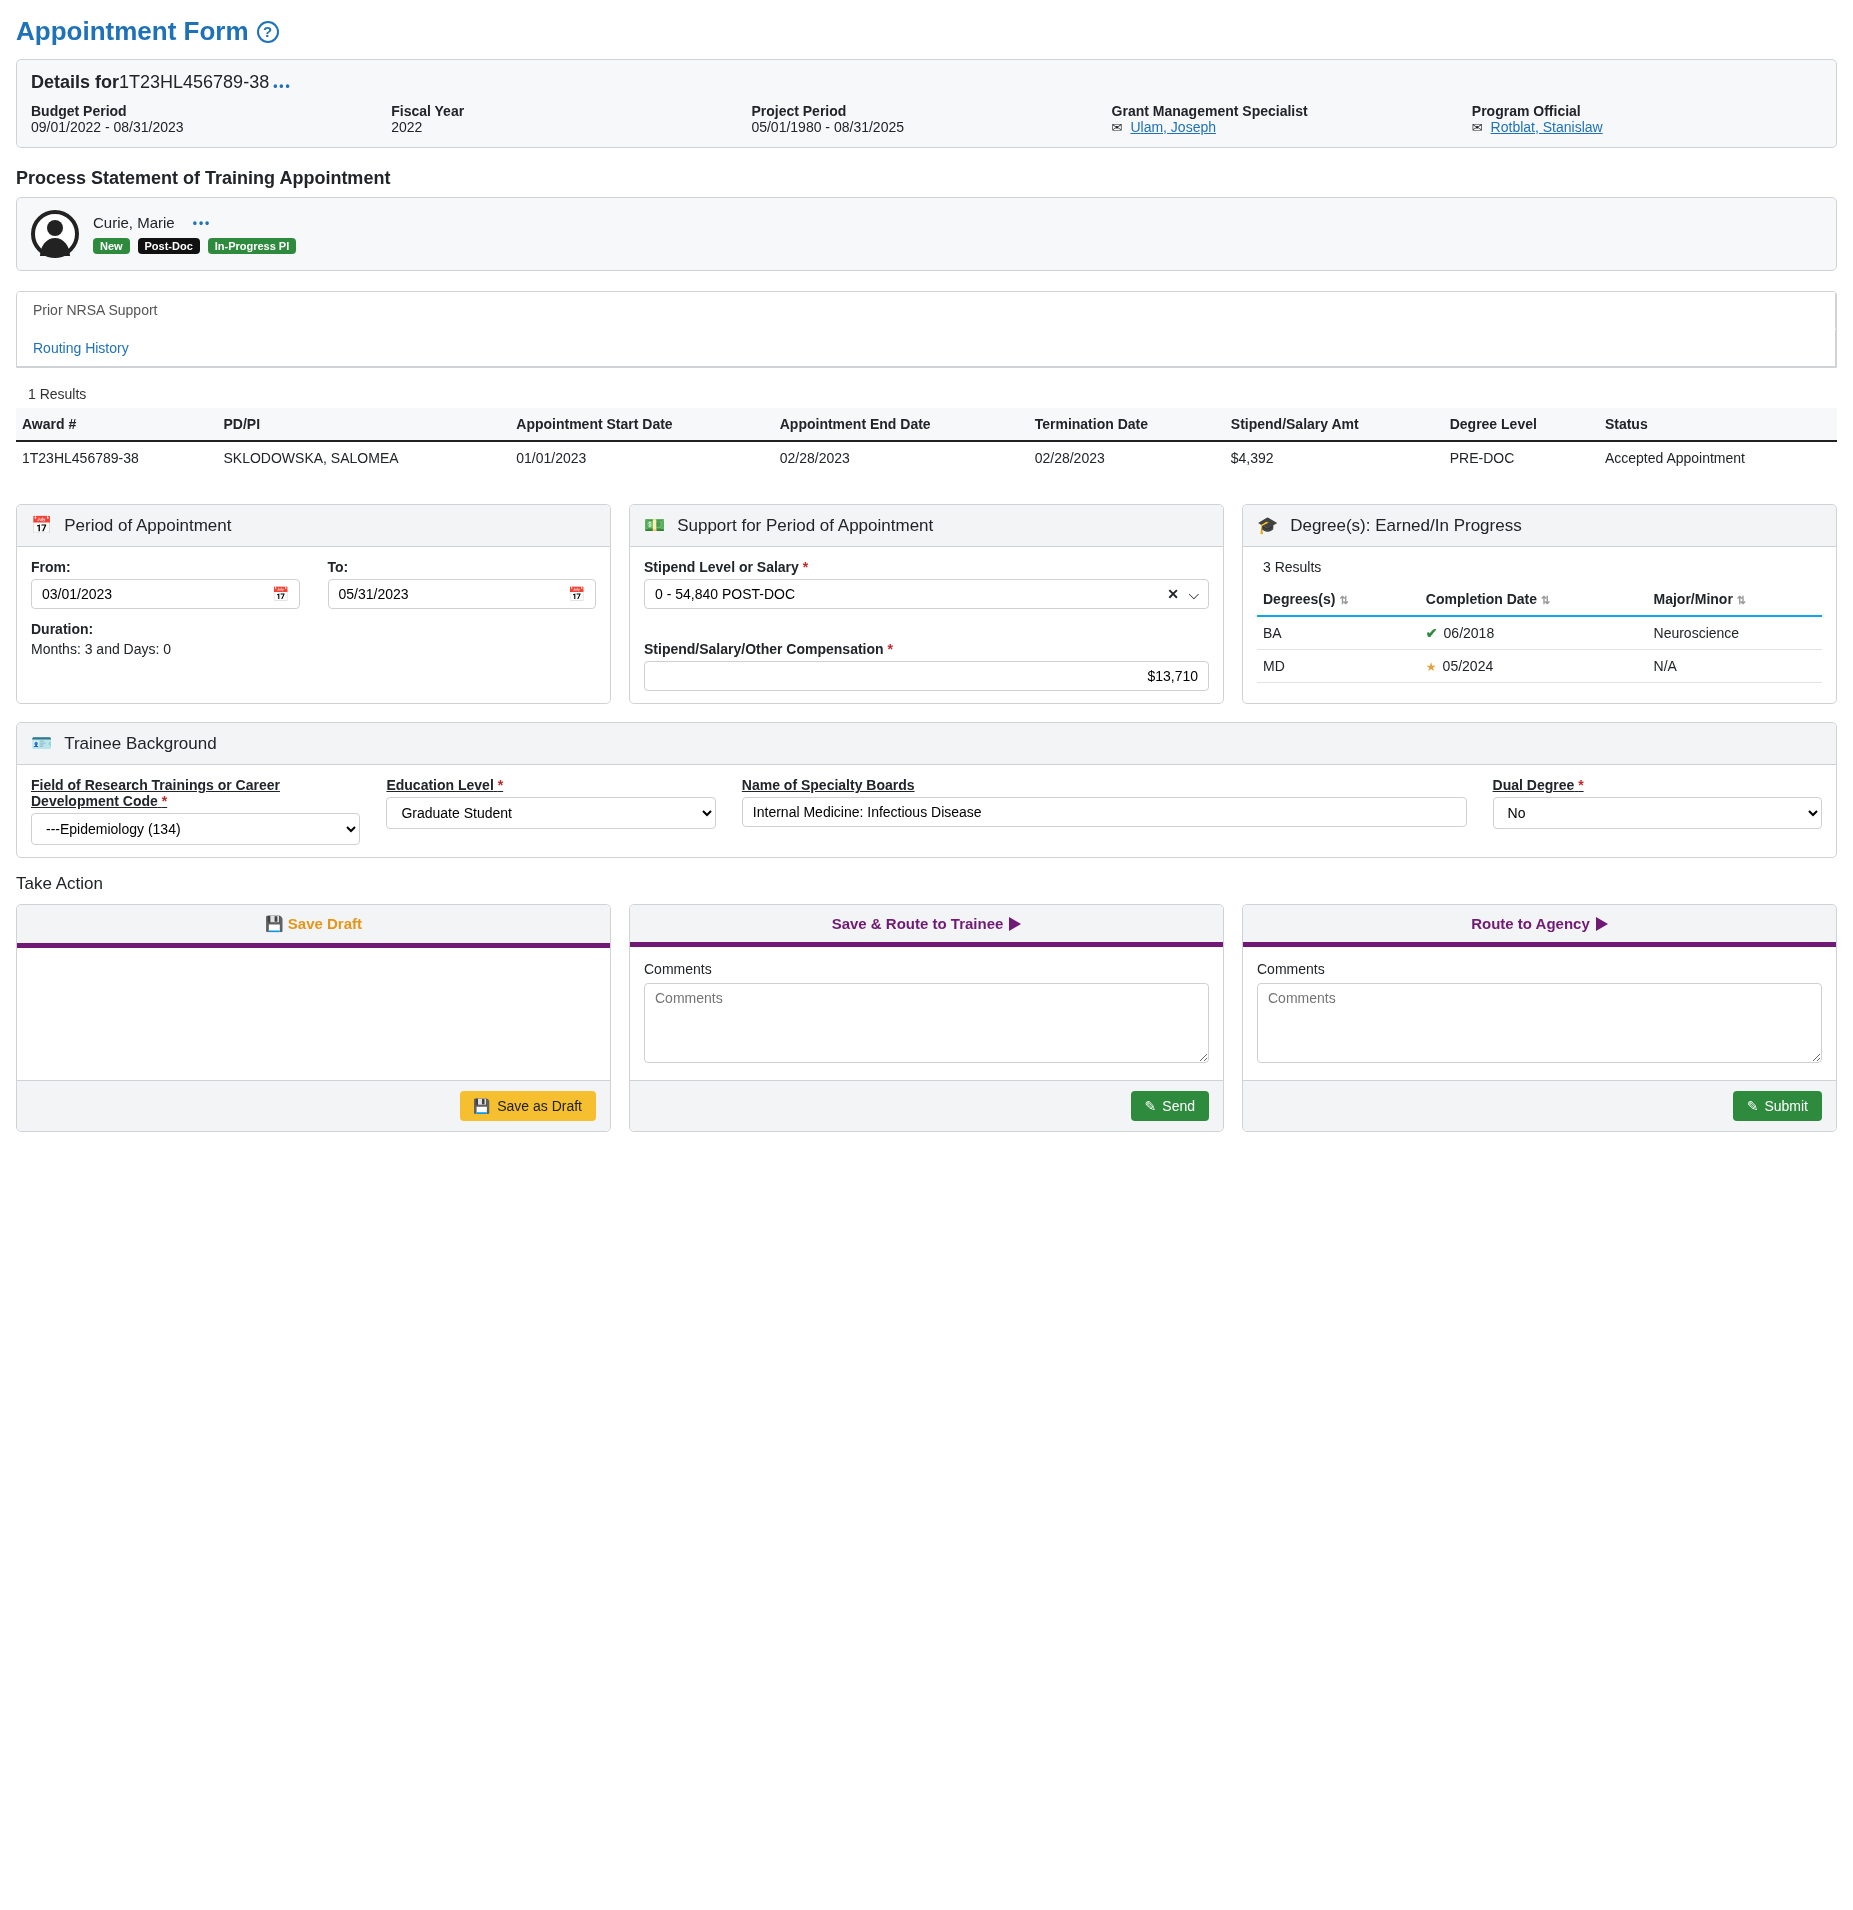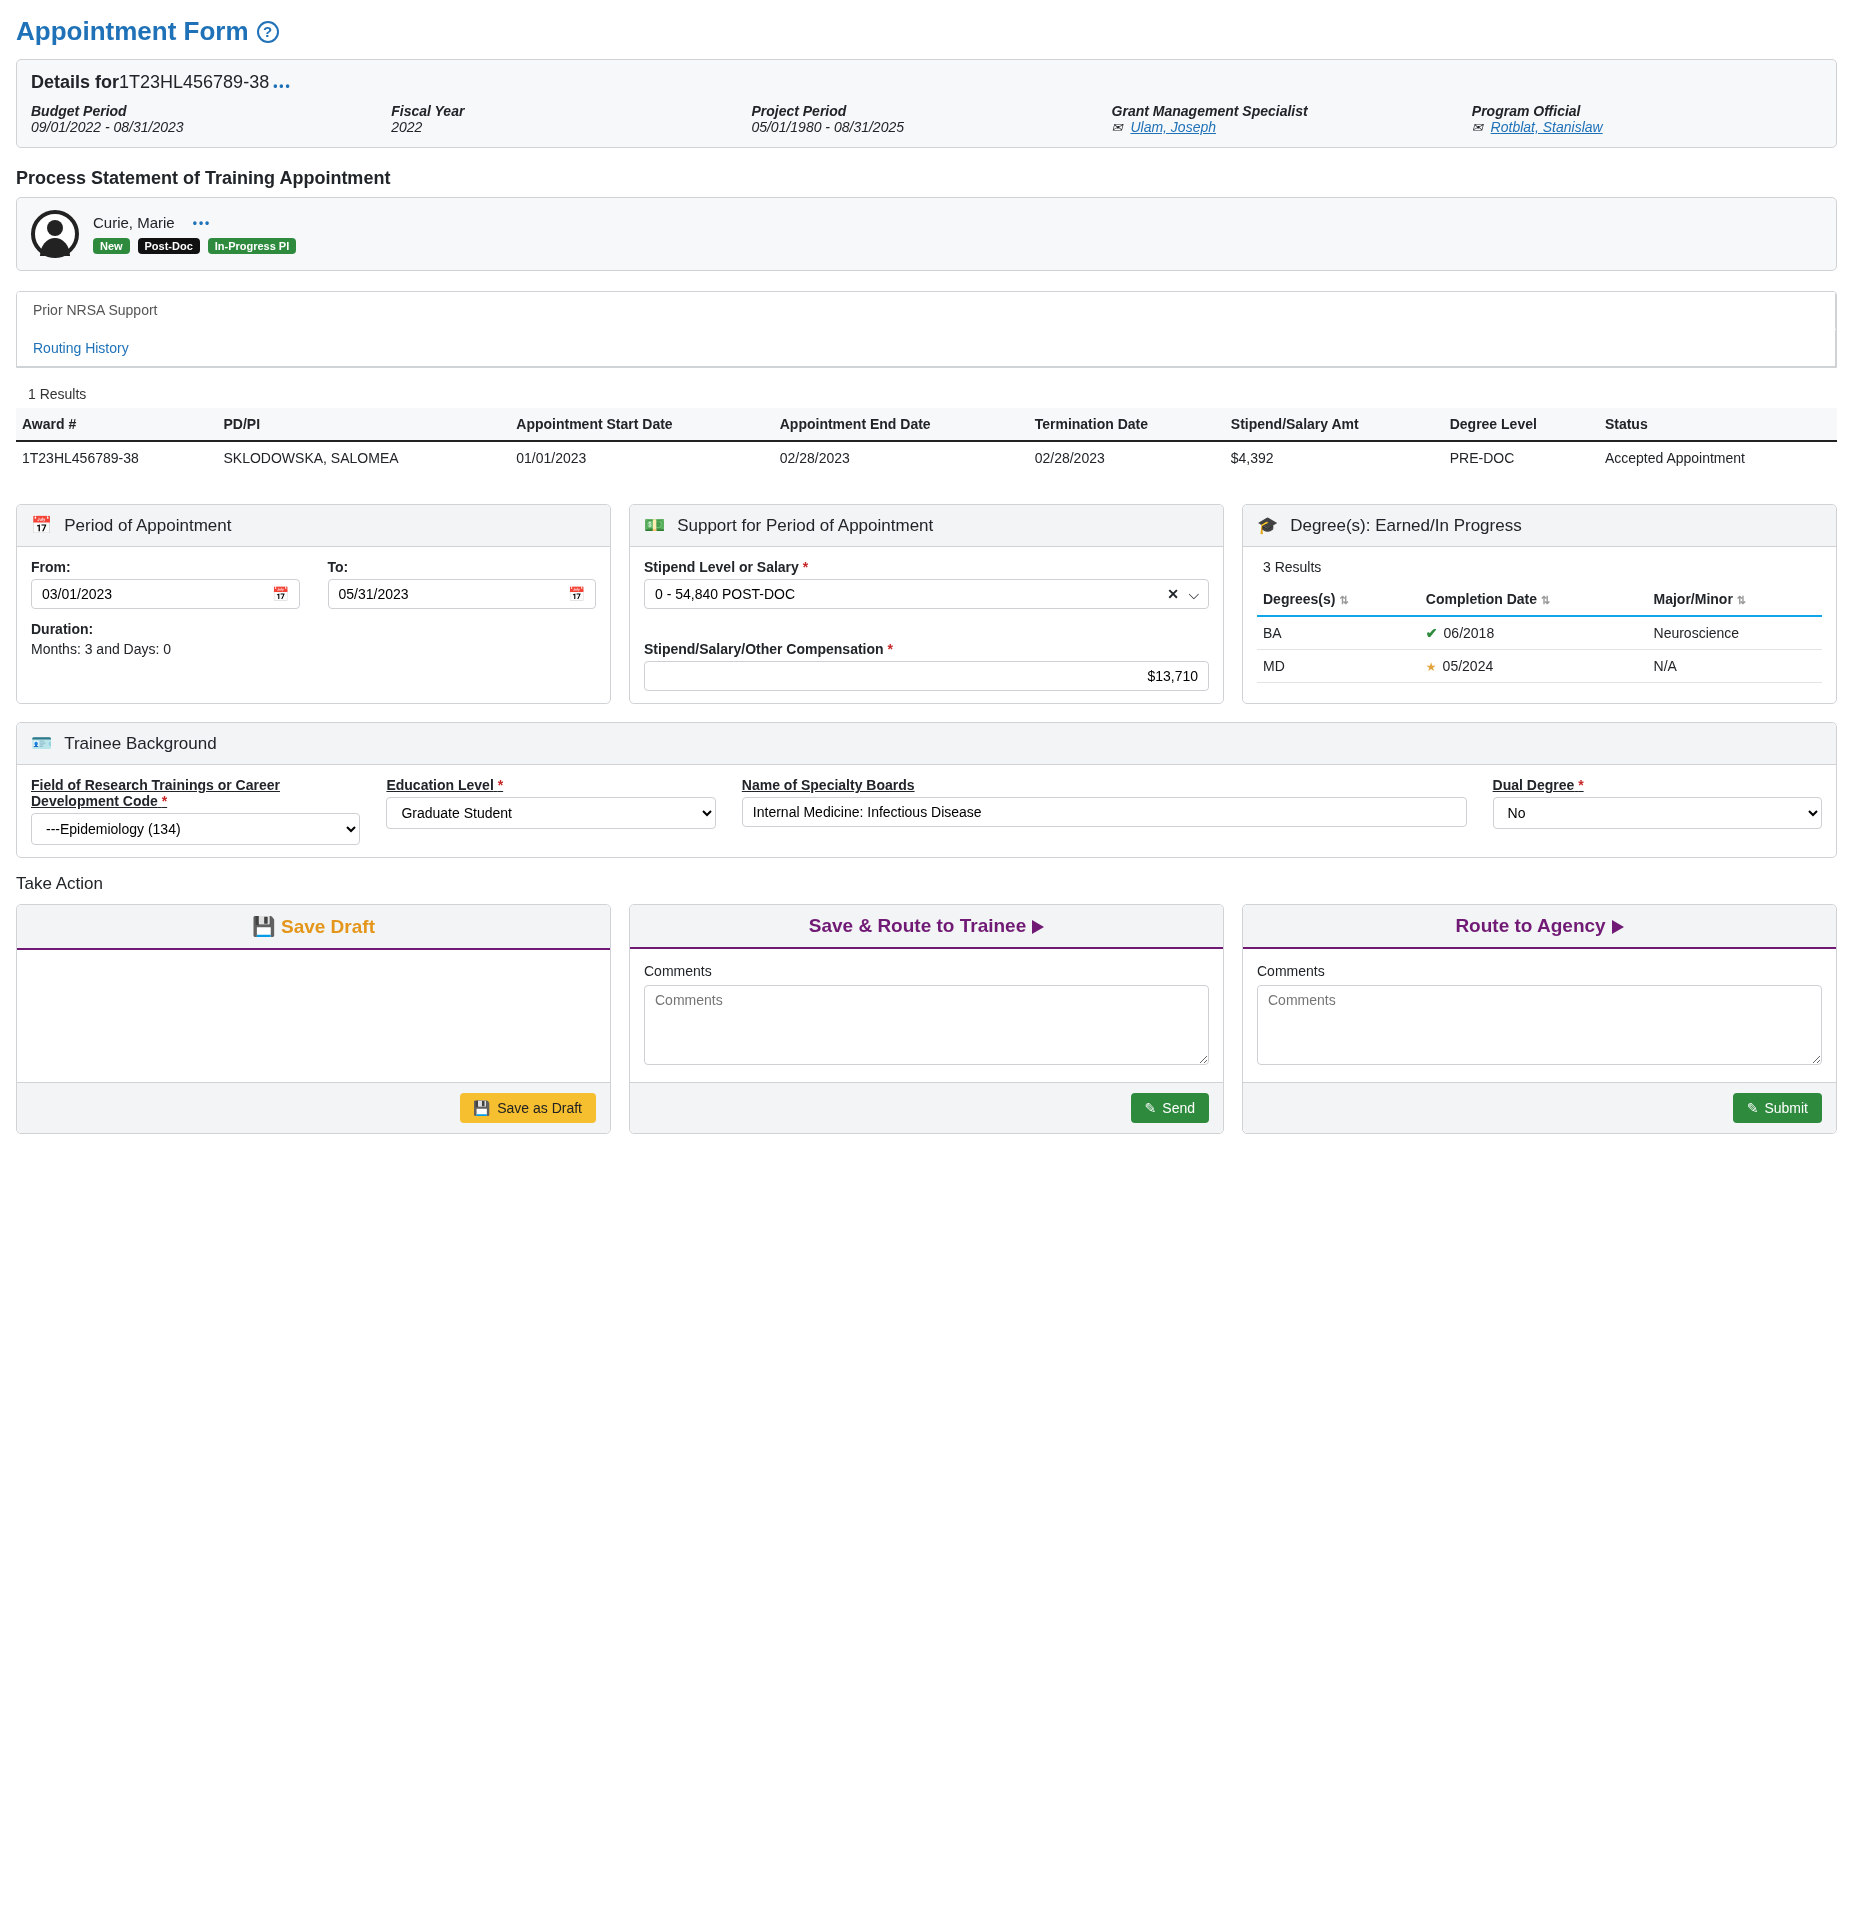--- a/index.html
+++ b/index.html
@@ -48,21 +48,21 @@
 .details-header .bold { font-weight: 600; }
 .dots-menu {
   color: #2072b8;
   font-weight: bold;
   letter-spacing: 2px;
   cursor: pointer;
   font-size: 12px;
   padding: 0 4px;
 }
 .detail-row { display: flex; flex-wrap: wrap; gap: 10px; }
-.detail-col { flex: 1; min-width: 160px; font-style: italic; }
+.detail-col { flex: 1; min-width: 160px; }
 .detail-label { font-weight: 700; font-size: 14px; }
 .detail-value { font-size: 14px; }
 a.link { color: #2072b8; text-decoration: underline; }
 .env-icon { font-size: 13px; margin-right: 4px; }
 h2.section-h {
   font-size: 18px;
   font-weight: 700;
   margin: 18px 0 8px;
 }
 .person-row { display: flex; align-items: center; gap: 14px; }
@@ -198,23 +198,23 @@
 }
 .tb-row { display:flex; gap:26px; flex-wrap: wrap; text-decoration: underline;}
 .tb-col { flex:1; min-width:180px;}
 .tb-col.grow { flex:2.2;}
 .action-row { display:flex; gap:18px; margin-top:10px;}
 .action-col {
   flex:1; border:1px solid #d0d3d6; border-radius:5px;
   display:flex; flex-direction:column;
 }
 .action-head {
-  background:#f3f4f5; border-bottom:2px solid #701a75;
+  background:#f3f4f5; border-bottom:5px solid #701a75;
   text-align:center; padding:10px; border-radius:5px 5px 0 0;
-  font-size:19px; font-weight:600;
+  font-size:15px; font-weight:600;
 }
 .action-head.orange { color:#e4961b;}
 .action-head.green { color:#701a75;}
 .action-body { padding:14px; flex:1;}
 .action-foot { background:#f3f4f5; border-top:1px solid #d0d3d6;
   padding:10px 14px; display:flex; justify-content:flex-end; border-radius:0 0 5px 5px;}
 .btn {
   border:none; border-radius:4px; padding:7px 14px;
   font-size:14px; cursor:pointer; display:inline-flex; align-items:center; gap:6px;
 }

